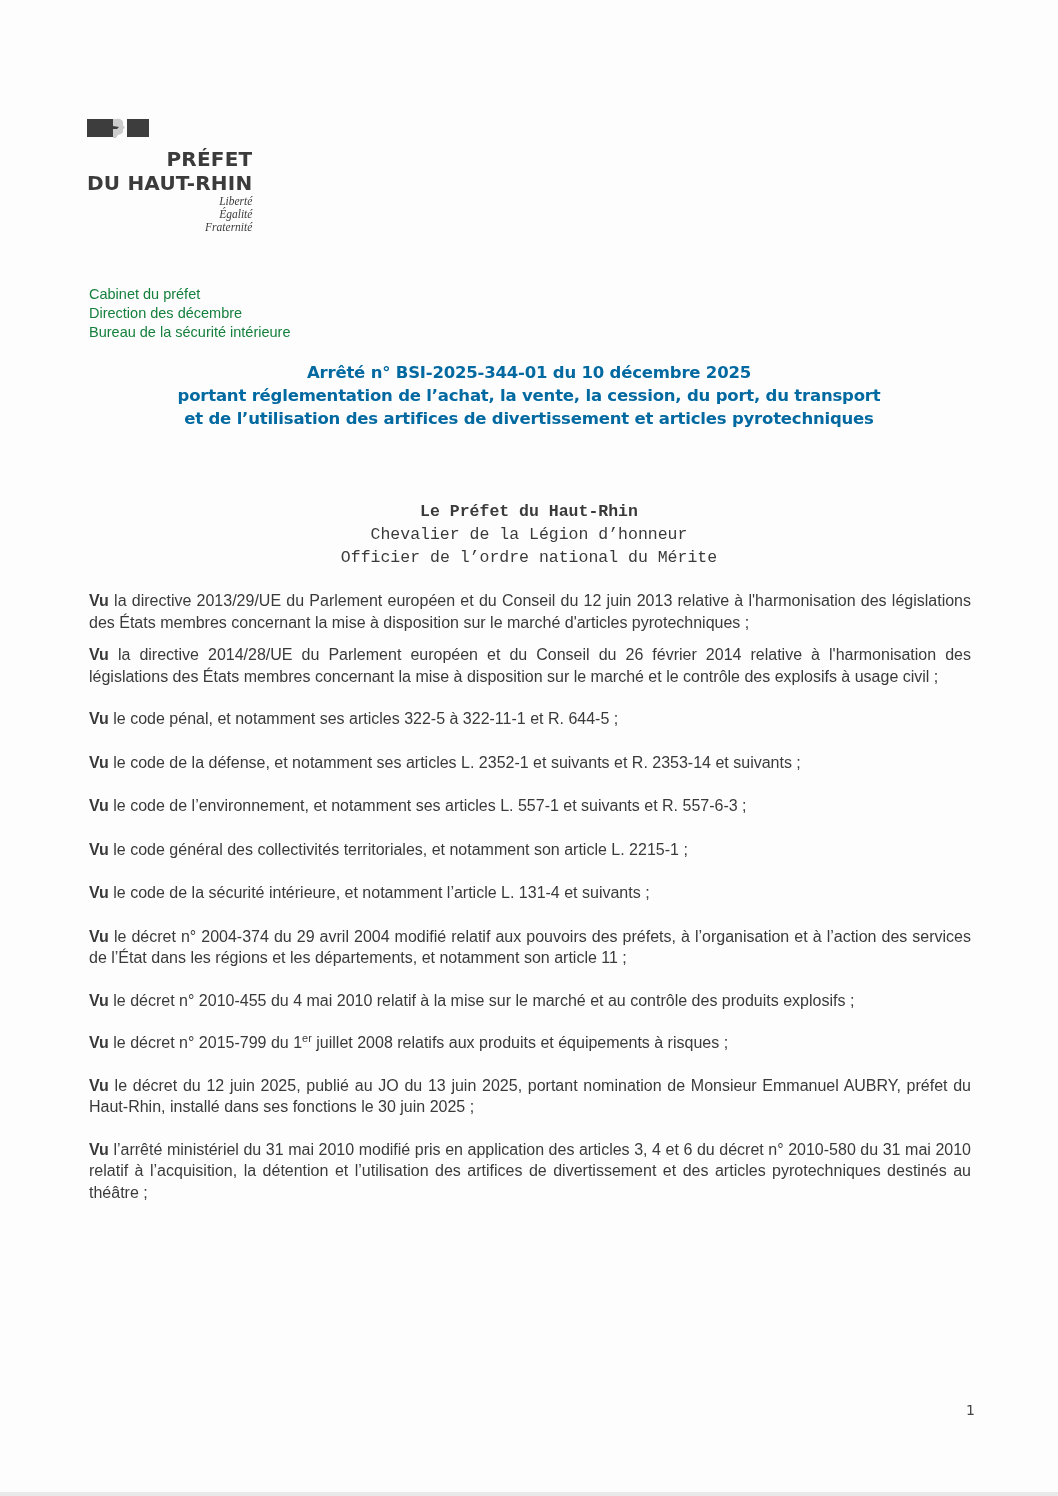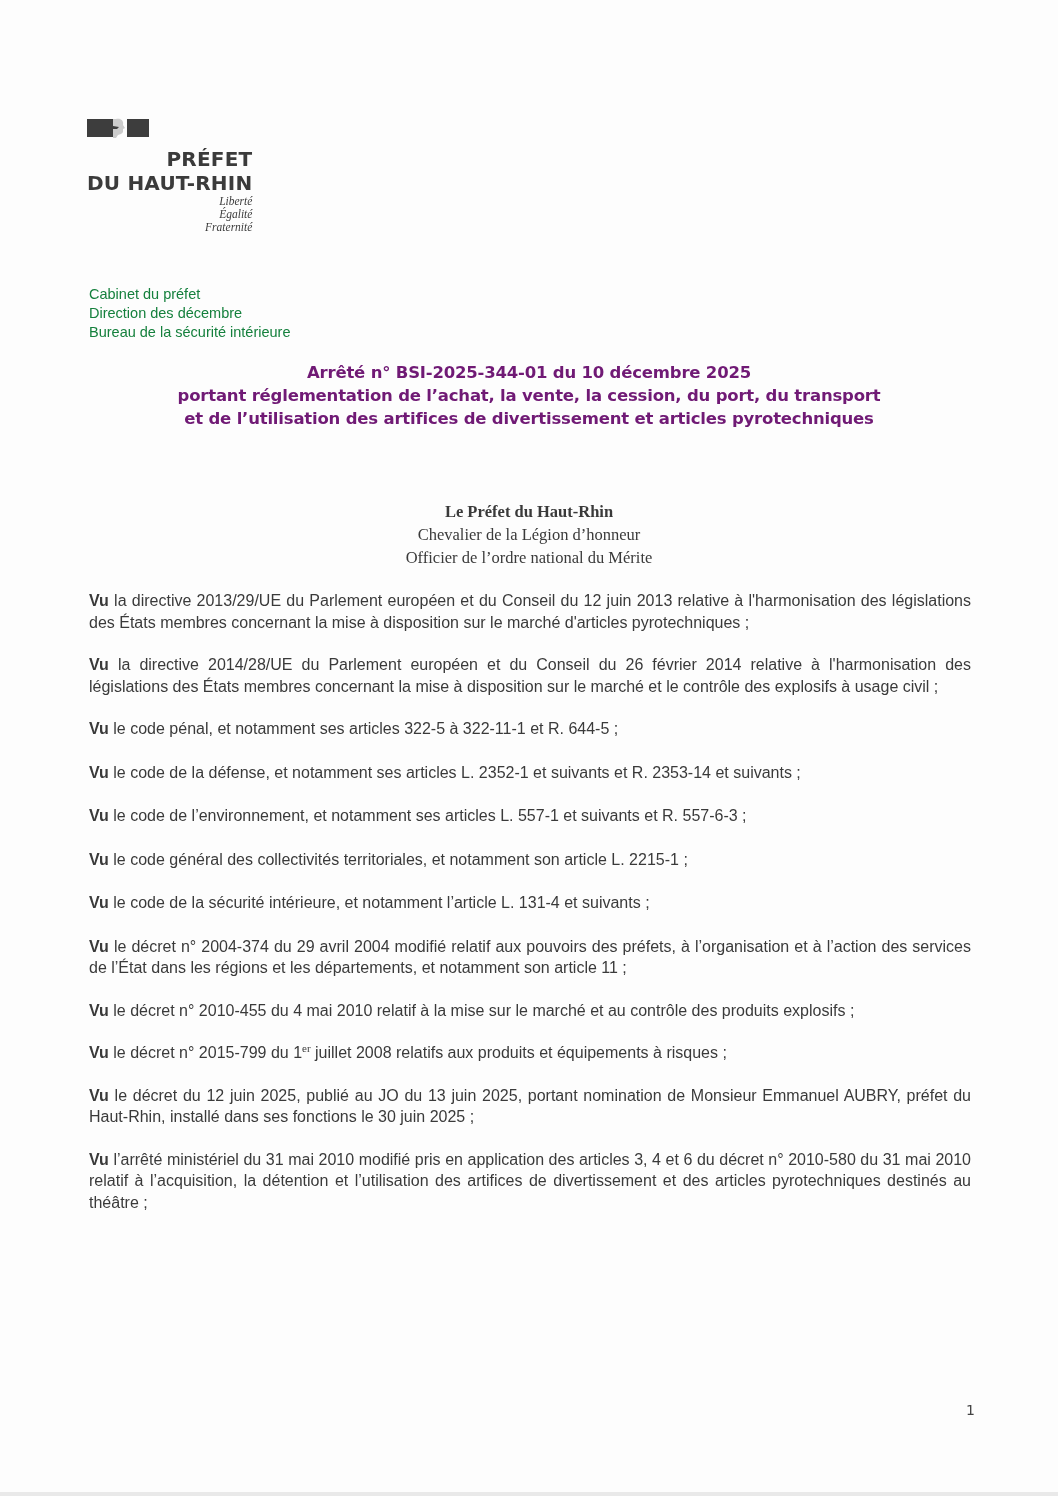--- a/index.html
+++ b/index.html
@@ -77,30 +77,30 @@
     .title-block {
       position: absolute;
       left: 0;
       top: 361px;
       width: 1058px;
       text-align: center;
       font-family: "DejaVu Sans", sans-serif;
       font-weight: bold;
       font-size: 16.5px;
       line-height: 23px;
-      color: #701a75;
+      color: #0369a1;
       letter-spacing: -0.2px;
     }
     .prefet-block {
       position: absolute;
       left: 0;
       top: 500px;
       width: 1058px;
       text-align: center;
-      font-family: Liberation Serif, serif;
+      font-family: Liberation Mono, monospace;
       font-size: 16.5px;
       line-height: 23px;
       color: #3a3a3a;
     }
     .prefet-block .name { font-weight: bold; }
     
     .body {
       position: absolute;
       left: 89px;
       top: 590px;
@@ -109,21 +109,21 @@
       font-size: 16px;
       line-height: 21.5px;
       color: #3a3a3a;
     }
     .vu {
       margin: 0;
       text-align: justify;
       text-align-last: left;
     }
     .vu .kw { font-weight: bold; }
-    .vu sup { font-size: 11px; line-height: 0; font-family: Liberation Serif, serif; }
+    .vu sup { font-size: 11px; line-height: 0; }
     .page-number {
       position: absolute;
       left: 966px;
       top: 1402px;
       font-family: "DejaVu Sans", sans-serif;
       font-size: 14px;
       color: #444;
     }
     .bottom-edge {
       position: absolute;
@@ -171,21 +171,21 @@
     <div>et de l’utilisation des artifices de divertissement et articles pyrotechniques</div>
   </div>
 
   <div class="prefet-block">
     <div class="name">Le Préfet du Haut-Rhin</div>
     <div>Chevalier de la Légion d’honneur</div>
     <div>Officier de l’ordre national du Mérite</div>
   </div>
 
   <div class="body">
-    <p class="vu" style="margin-bottom:21px"><span class="kw">Vu</span><span> la directive 2013/29/UE du Parlement européen et du Conseil du 12 juin 2013 relative à l'harmonisation des législations des États membres concernant la mise à disposition sur le marché d'articles pyrotechniques ;</span></p>
+    <p class="vu" style="margin-bottom:11px"><span class="kw">Vu</span><span> la directive 2013/29/UE du Parlement européen et du Conseil du 12 juin 2013 relative à l'harmonisation des législations des États membres concernant la mise à disposition sur le marché d'articles pyrotechniques ;</span></p>
     <p class="vu" style="margin-bottom:21px"><span class="kw">Vu</span><span> la directive 2014/28/UE du Parlement européen et du Conseil du 26 février 2014 relative à l'harmonisation des législations des États membres concernant la mise à disposition sur le marché et le contrôle des explosifs à usage civil ;</span></p>
     <p class="vu" style="margin-bottom:22px"><span class="kw">Vu</span><span> le code pénal, et notamment ses articles 322-5 à 322-11-1 et R. 644-5 ;</span></p>
     <p class="vu" style="margin-bottom:22px"><span class="kw">Vu</span><span> le code de la défense, et notamment ses articles L. 2352-1 et suivants et R. 2353-14 et suivants ;</span></p>
     <p class="vu" style="margin-bottom:22px"><span class="kw">Vu</span><span> le code de l’environnement, et notamment ses articles L. 557-1 et suivants et R. 557-6-3 ;</span></p>
     <p class="vu" style="margin-bottom:22px"><span class="kw">Vu</span><span> le code général des collectivités territoriales, et notamment son article L. 2215-1 ;</span></p>
     <p class="vu" style="margin-bottom:22px"><span class="kw">Vu</span><span> le code de la sécurité intérieure, et notamment l’article L. 131-4 et suivants ;</span></p>
     <p class="vu" style="margin-bottom:21px"><span class="kw">Vu</span><span> le décret n° 2004-374 du 29 avril 2004 modifié relatif aux pouvoirs des préfets, à l’organisation et à l’action des services de l’État dans les régions et les départements, et notamment son article 11 ;</span></p>
     <p class="vu" style="margin-bottom:21px"><span class="kw">Vu</span><span> le décret n° 2010-455 du 4 mai 2010 relatif à la mise sur le marché et au contrôle des produits explosifs ;</span></p>
     <p class="vu" style="margin-bottom:21px"><span class="kw">Vu</span><span> le décret n° 2015-799 du 1</span><sup>er</sup><span> juillet 2008 relatifs aux produits et équipements à risques ;</span></p>
     <p class="vu" style="margin-bottom:21px"><span class="kw">Vu</span><span> le décret du 12 juin 2025, publié au JO du 13 juin 2025, portant nomination de Monsieur Emmanuel AUBRY, préfet du Haut-Rhin, installé dans ses fonctions le 30 juin 2025 ;</span></p>

